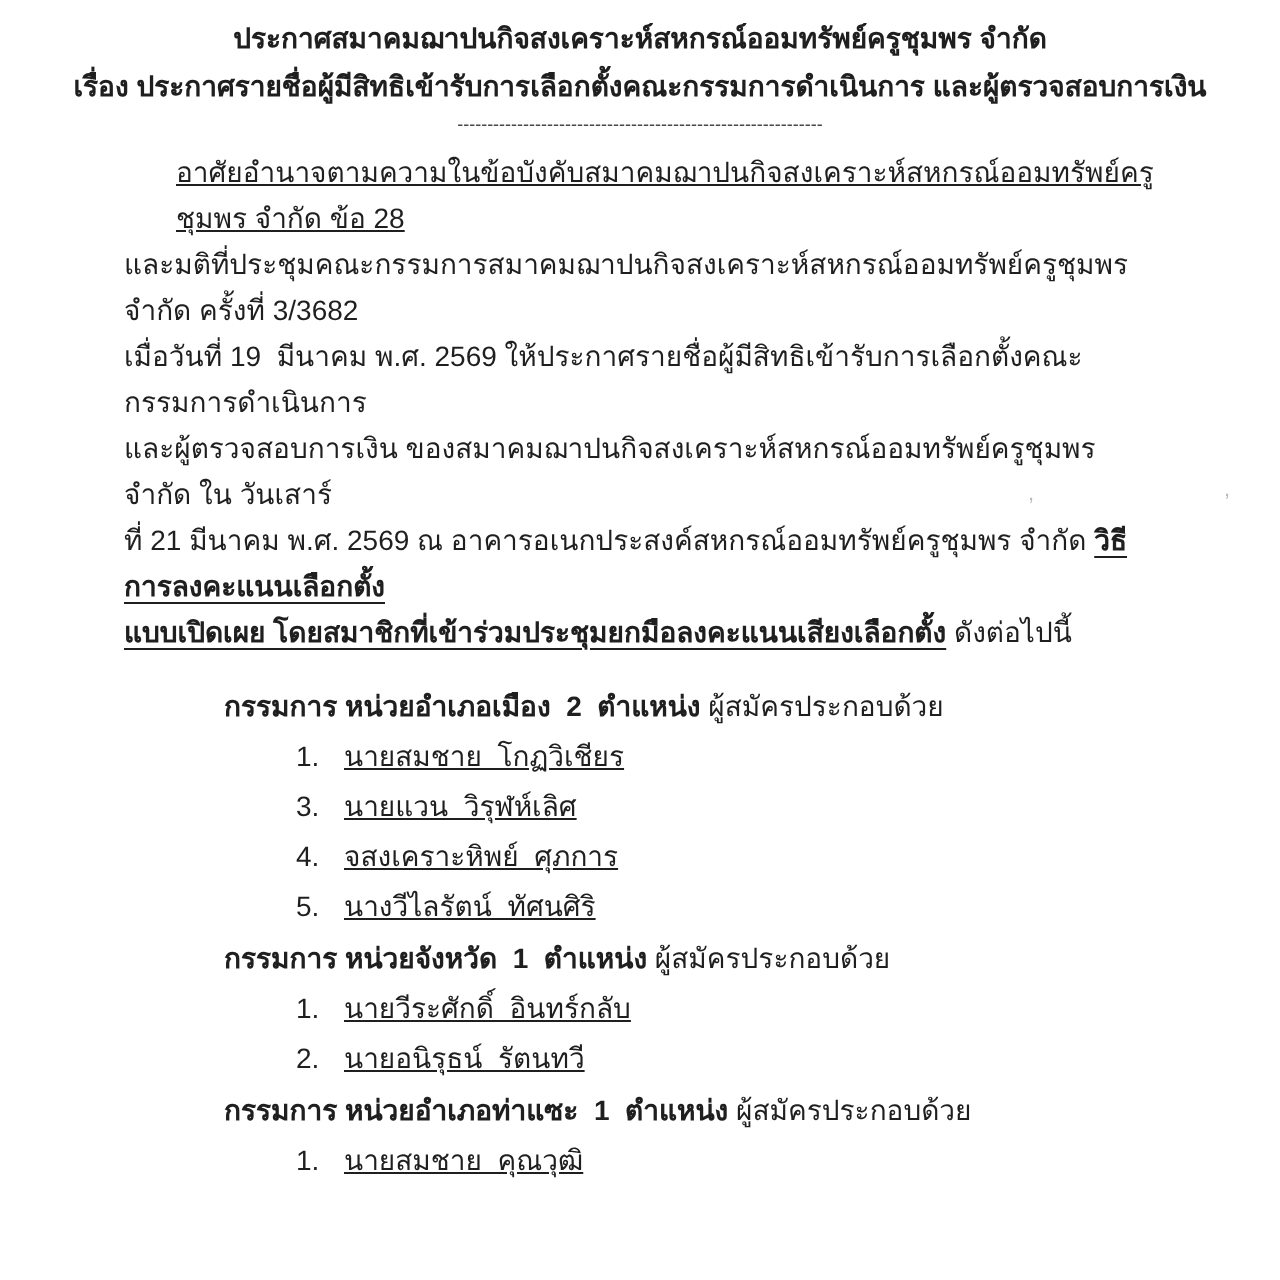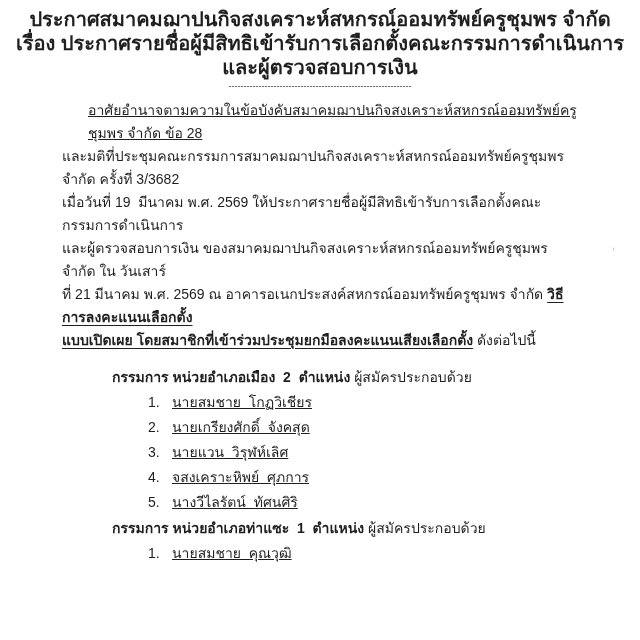--- a/index.html
+++ b/index.html
@@ -22,21 +22,21 @@
     height: 640px;
     background: #ffffff;
   }
   
   .title-block {
     padding-top: 7px;
   }
   .title-line {
     text-align: center;
     font-weight: 700;
-    font-size: 20px;
+    font-size: 14px;
     line-height: 24px;
     white-space: pre-wrap;
   }
   
   .separator {
     width: 186px;
     margin: 3px auto 0 auto;
     text-align: center;
     font-size: 9px;
     line-height: 8px;
@@ -115,24 +115,28 @@
       <div class="para-line"><span class="plain">เมื่อวันที่ 19  มีนาคม พ.ศ. 2569 ให้ประกาศรายชื่อผู้มีสิทธิเข้ารับการเลือกตั้งคณะกรรมการดำเนินการ</span></div>
       <div class="para-line"><span class="plain">และผู้ตรวจสอบการเงิน ของสมาคมฌาปนกิจสงเคราะห์สหกรณ์ออมทรัพย์ครูชุมพร จำกัด ใน วันเสาร์</span></div>
       <div class="para-line"><span class="plain">ที่ 21 มีนาคม พ.ศ. 2569 ณ อาคารอเนกประสงค์สหกรณ์ออมทรัพย์ครูชุมพร จำกัด </span><span class="emphasis">วิธีการลงคะแนนเลือกตั้ง</span></div>
       <div class="para-line"><span class="emphasis">แบบเปิดเผย โดยสมาชิกที่เข้าร่วมประชุมยกมือลงคะแนนเสียงเลือกตั้ง</span><span class="plain"> ดังต่อไปนี้</span></div>
     </div>
 
   <div class="sections" id="sections-container">
       <div class="section">
         <div class="section-heading"><span class="bold">กรรมการ หน่วยอำเภอเมือง  2  ตำแหน่ง </span><span>ผู้สมัครประกอบด้วย</span></div>
         <div class="candidate-row"><span class="num">1.</span><span>นายสมชาย  โกฏวิเชียร</span></div>
-        <div class="candidate-row"><span class="num">2.</span><span>นายเกรียงศักดิ์  จังคสุด</span></div>
         <div class="candidate-row"><span class="num">3.</span><span>นายแวน  วิรุฬห์เลิศ</span></div>
         <div class="candidate-row"><span class="num">4.</span><span>จสงเคราะหิพย์  ศุภการ</span></div>
         <div class="candidate-row"><span class="num">5.</span><span>นางวีไลรัตน์  ทัศนศิริ</span></div>
+      </div>
+      <div class="section">
+        <div class="section-heading"><span class="bold">กรรมการ หน่วยจังหวัด  1  ตำแหน่ง </span><span>ผู้สมัครประกอบด้วย</span></div>
+        <div class="candidate-row"><span class="num">1.</span><span>นายวีระศักดิ์  อินทร์กลับ</span></div>
+        <div class="candidate-row"><span class="num">2.</span><span>นายอนิรุธน์  รัตนทวี</span></div>
       </div>
       <div class="section">
         <div class="section-heading"><span class="bold">กรรมการ หน่วยอำเภอท่าแซะ  1  ตำแหน่ง </span><span>ผู้สมัครประกอบด้วย</span></div>
         <div class="candidate-row"><span class="num">1.</span><span>นายสมชาย  คุณวุฒิ</span></div>
       </div>
     </div>
 
   <span class="speck" style="left:514px; top:242px;">,</span>
   <span class="speck" style="left:612px; top:240px;">,</span>
 

